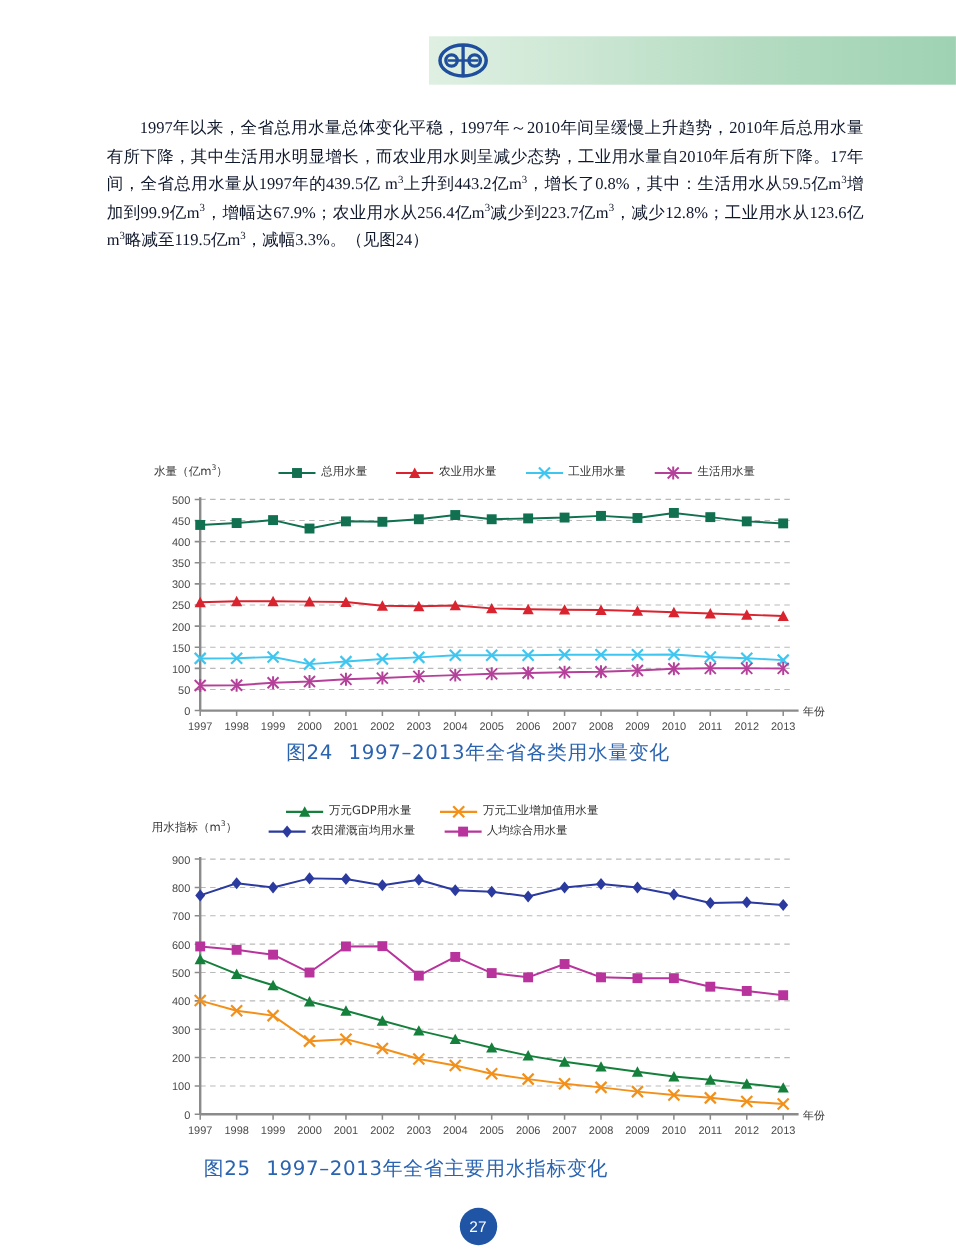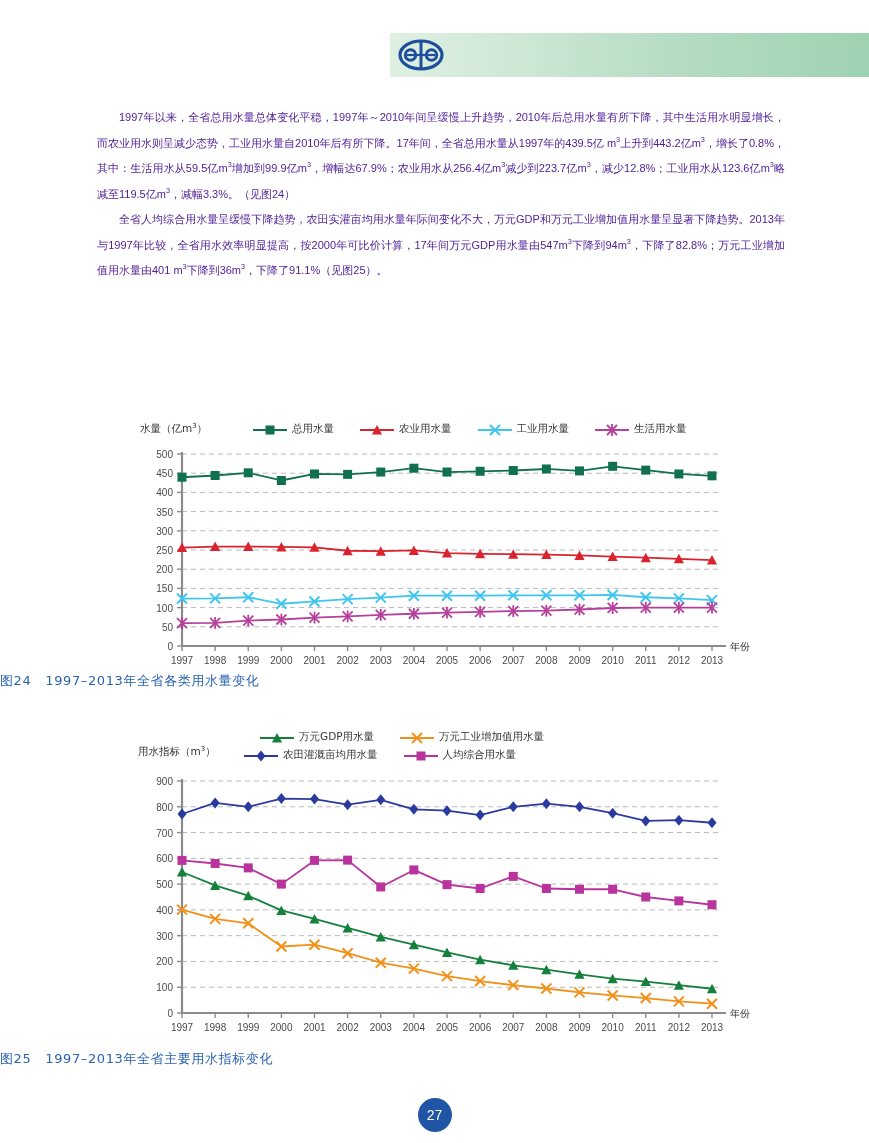--- a/index.html
+++ b/index.html
@@ -37,39 +37,40 @@
   h2.section-title {
     font-size: 13.5px;
     color: #1f5fae;
     font-weight: bold;
     margin: 0 0 16px 0;
     letter-spacing: 0.5px;
     font-family: "DejaVu Sans", "Liberation Sans", sans-serif;
   }
   p.para {
     margin: 0 0 0 0;
-    font-size: 11px;
+    font-size: 15px;
     line-height: 25.5px;
     text-align: justify;
     text-justify: inter-ideograph;
     text-indent: 2em;
-    color: #4c1d95;
-    font-family: Liberation Sans, sans-serif;
+    color: #0f172a;
+    font-family: Liberation Serif, serif;
   }
   p.para + p.para { margin-top: 0px; }
   sup { font-size: 0.66em; vertical-align: super; line-height: 0; }
 
   
   .figure { position: absolute; left: 0; width: 869px; }
   #figure-24 { top: 408px; }
   #figure-25 { top: 718px; }
 
   .fig-caption {
+    text-align: center;
     color: #2a63b0;
-    font-size: 13px;
+    font-size: 18px;
     font-family: "DejaVu Sans", "Liberation Sans", sans-serif;
     letter-spacing: 0.6px;
   }
   .fig-caption .gap { display:inline-block; width: 14px; }
 
   .axis-unit-label {
     position: absolute;
     font-size: 10.5px;
     color: #333;
     font-family: "DejaVu Sans", "Liberation Sans", sans-serif;
@@ -117,21 +118,20 @@
     <ellipse cx="23" cy="16" rx="21" ry="14" fill="none" stroke="#1f4e9c" stroke-width="3.2"></ellipse>
     <line x1="23" y1="2.5" x2="23" y2="29.5" stroke="#1f4e9c" stroke-width="3"></line>
     <line x1="9" y1="16" x2="37" y2="16" stroke="#1f4e9c" stroke-width="2.2"></line>
     <circle cx="12.5" cy="16" r="5.2" fill="none" stroke="#1f4e9c" stroke-width="3"></circle>
     <circle cx="33.5" cy="16" r="5.2" fill="none" stroke="#1f4e9c" stroke-width="3"></circle>
   </svg>
 </div>
 
 <div class="content">
   <p class="para">1997年以来，全省总用水量总体变化平稳，1997年～2010年间呈缓慢上升趋势，2010年后总用水量有所下降，其中生活用水明显增长，而农业用水则呈减少态势，工业用水量自2010年后有所下降。17年间，全省总用水量从1997年的439.5亿 m<sup>3</sup>上升到443.2亿m<sup>3</sup>，增长了0.8%，其中：生活用水从59.5亿m<sup>3</sup>增加到99.9亿m<sup>3</sup>，增幅达67.9%；农业用水从256.4亿m<sup>3</sup>减少到223.7亿m<sup>3</sup>，减少12.8%；工业用水从123.6亿m<sup>3</sup>略减至119.5亿m<sup>3</sup>，减幅3.3%。（见图24）</p>
-  <p class="para">全省人均综合用水量呈缓慢下降趋势，农田实灌亩均用水量年际间变化不大，万元GDP和万元工业增加值用水量呈显著下降趋势。2013年与1997年比较，全省用水效率明显提高，按2000年可比价计算，17年间万元GDP用水量由547m<sup>3</sup>下降到94m<sup>3</sup>，下降了82.8%；万元工业增加值用水量由401 m<sup>3</sup>下降到36m<sup>3</sup>，下降了91.1%（见图25）。</p>
 </div>
 
 <div class="figure" id="figure-24">
   <div class="axis-unit-label" style="left:140px; top:14px;">
     水量（亿m<sup>3</sup>）
   </div>
   <div class="legend-row" style="left:253px; top:14px;">
       <div class="legend-item">
         <span class="legend-swatch"><svg width="34" height="14">
             <line x1="0" y1="7" x2="34" y2="7" stroke="#107050" stroke-width="2"></line>

